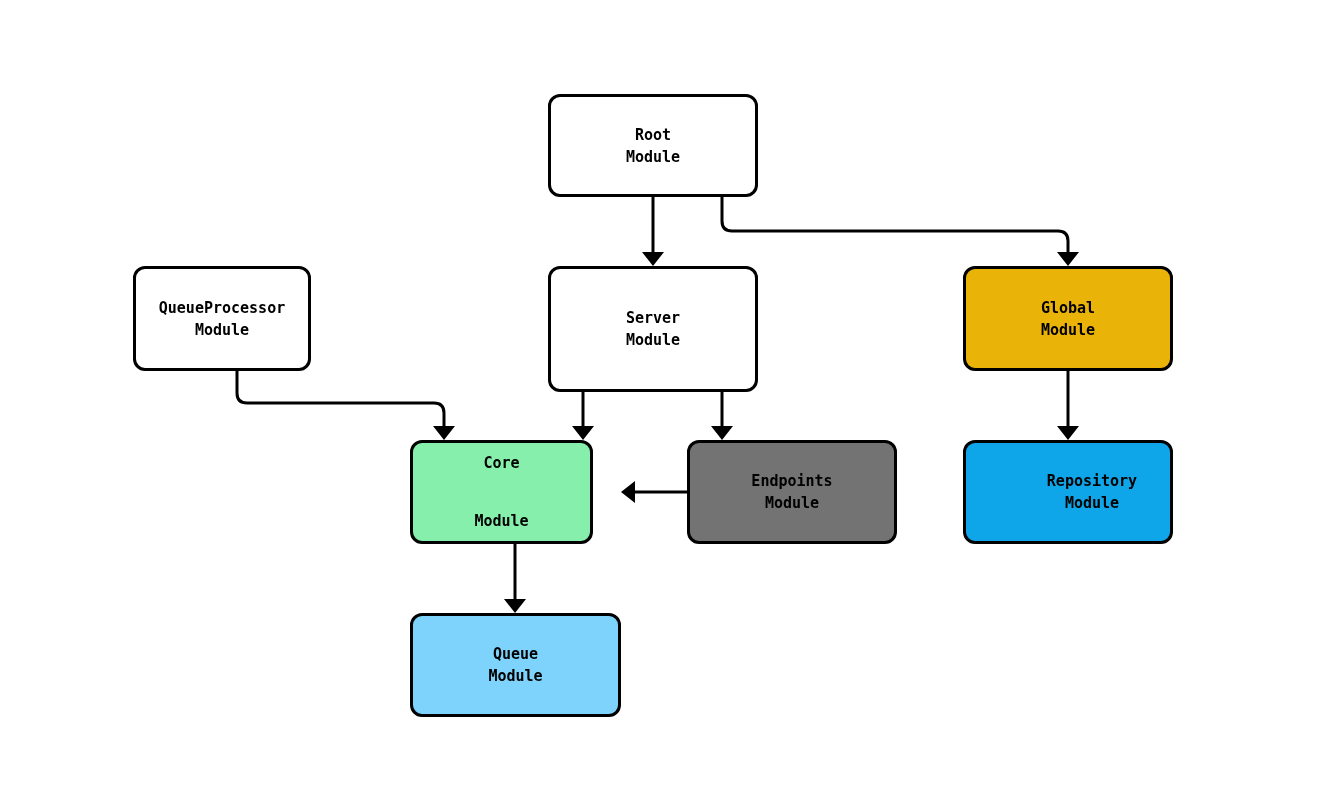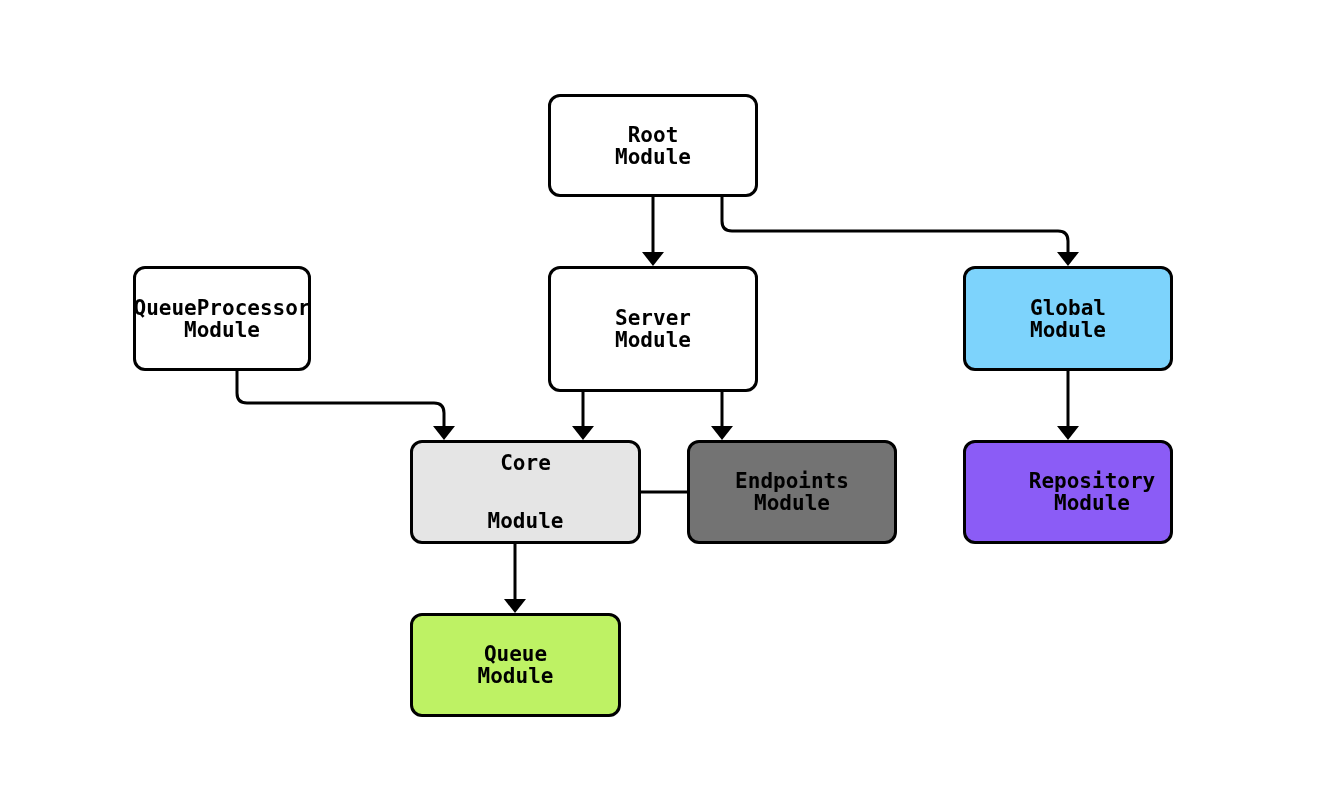--- a/index.html
+++ b/index.html
@@ -32,21 +32,21 @@
     border: 3px solid #000000;
     border-radius: 12px;
     display: flex;
     flex-direction: column;
     align-items: center;
     justify-content: center;
     z-index: 2;
   }
   .node-label {
     font-family: "DejaVu Sans Mono", "Liberation Mono", monospace;
-    font-size: 21px;
+    font-size: 15px;
     font-weight: bold;
     line-height: 22px;
     color: #000000;
     text-align: center;
     white-space: pre;
     letter-spacing: 0px;
   }
 </style>
 </head>
 <body>
@@ -94,35 +94,35 @@
         <div class="node-label">Module</div>
       </div>
       <div class="node" style="left: 133px; top: 266px; width: 178px; height: 105px; background: rgb(255, 255, 255); border-color: rgb(0, 0, 0);">
         <div class="node-label">QueueProcessor</div>
         <div class="node-label">Module</div>
       </div>
       <div class="node" style="left: 548px; top: 266px; width: 210px; height: 126px; background: rgb(255, 255, 255); border-color: rgb(0, 0, 0);">
         <div class="node-label">Server</div>
         <div class="node-label">Module</div>
       </div>
-      <div class="node" style="left: 963px; top: 266px; width: 210px; height: 105px; background: #7dd3fc; border-color: rgb(0, 0, 0);">
+      <div class="node" style="left: 963px; top: 266px; width: 210px; height: 105px; background: #eab308; border-color: rgb(0, 0, 0);">
         <div class="node-label">Global</div>
         <div class="node-label">Module</div>
       </div>
-      <div class="node" style="left: 410px; top: 440px; width: 231px; height: 104px; background: #e5e5e5; border-color: rgb(0, 0, 0); gap: 36px;">
+      <div class="node" style="left: 410px; top: 440px; width: 183px; height: 104px; background: #86efac; border-color: rgb(0, 0, 0); gap: 36px;">
         <div class="node-label">Core</div>
         <div class="node-label">Module</div>
       </div>
       <div class="node" style="left: 687px; top: 440px; width: 210px; height: 104px; background: #737373; border-color: rgb(0, 0, 0);">
         <div class="node-label">Endpoints</div>
         <div class="node-label">Module</div>
       </div>
-      <div class="node" style="left: 963px; top: 440px; width: 210px; height: 104px; background: #8b5cf6; border-color: rgb(0, 0, 0); padding-left: 48px;">
+      <div class="node" style="left: 963px; top: 440px; width: 210px; height: 104px; background: #0ea5e9; border-color: rgb(0, 0, 0); padding-left: 48px;">
         <div class="node-label">Repository</div>
         <div class="node-label">Module</div>
       </div>
-      <div class="node" style="left: 410px; top: 613px; width: 211px; height: 104px; background: #bef264; border-color: rgb(0, 0, 0);">
+      <div class="node" style="left: 410px; top: 613px; width: 211px; height: 104px; background: #7dd3fc; border-color: rgb(0, 0, 0);">
         <div class="node-label">Queue</div>
         <div class="node-label">Module</div>
       </div>
     </div>
 
 </div>
 
 </body></html>

